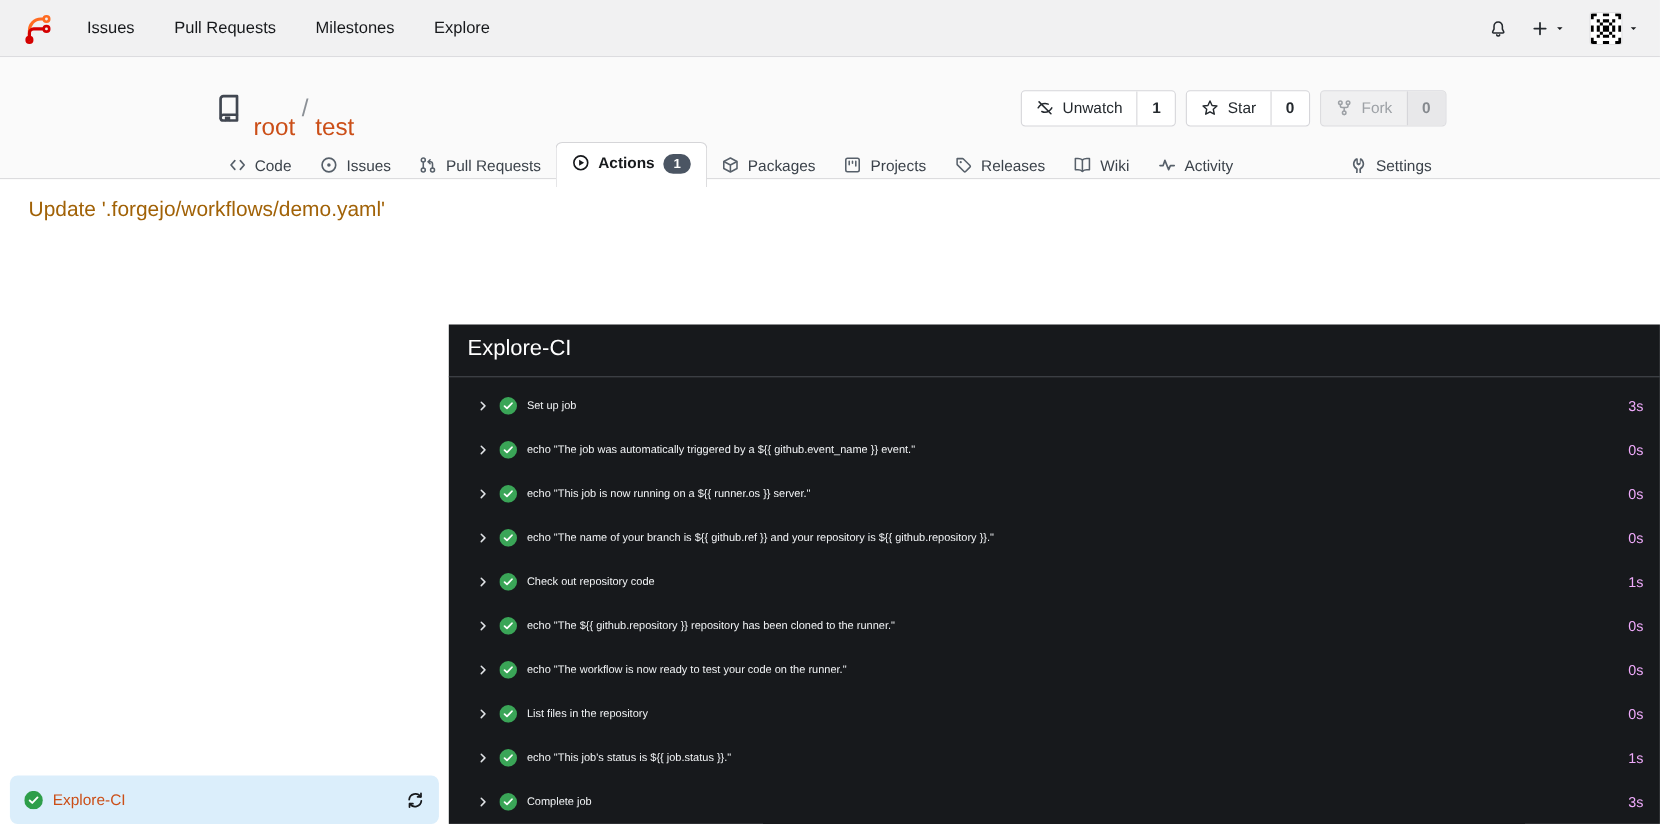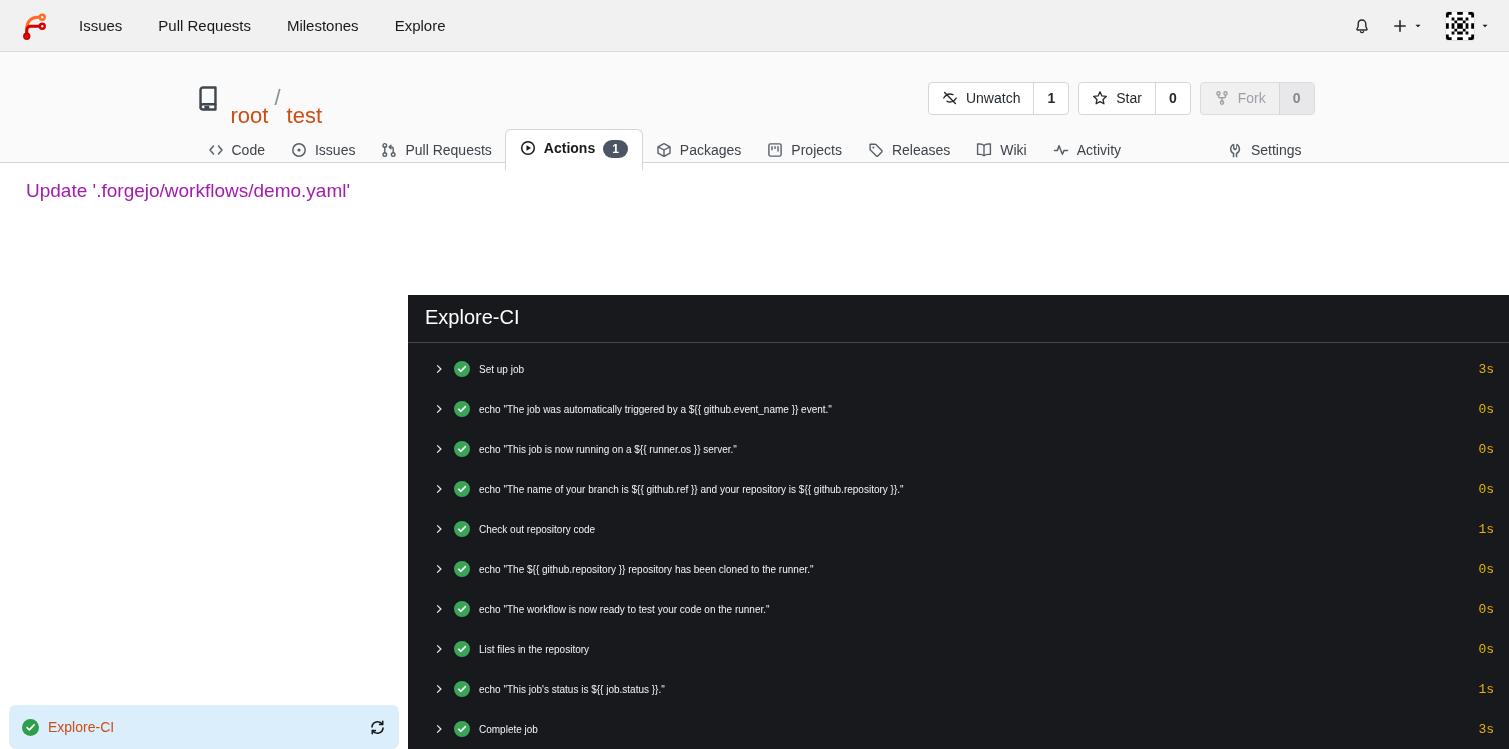--- a/index.html
+++ b/index.html
@@ -50,21 +50,21 @@
     background:#fff; border:1px solid #d5d5d8; border-bottom:none;
     border-radius:6px 6px 0 0; margin-bottom:-1px; position:relative; z-index:2;
     font-weight:700; color:#17191c; padding:10px 14px 12px;
   }
   .tab.active .icon16 { color:#17191c; }
   .tab-badge { background:#4b5563; color:#fff; font-size:12px; font-weight:600; border-radius:10px; padding:2px 9px; }
   .tab-settings { margin-left:auto; }
 
   
   .title-wrap { height:60px; padding:17px 26px 0; background:#fff; }
-  .page-title { margin:0; font-size:19px; font-weight:400; color:#a21caf; }
+  .page-title { margin:0; font-size:19px; font-weight:400; color:#a16207; }
 
   
   .run { display:flex; height:526px;align-items:flex-end; }
   .run-sidebar { width:408px; background:#fff; padding:6px 9px 0; }
   .job-item {
     height:44px; background:#dbeefb; border-radius:7px;
     display:flex; align-items:center; padding:0 13px; cursor:pointer;
   }
   .job-check { width:17px; height:17px; color:#2e9e4a; margin-right:9px; flex:none; }
   .job-name { font-size:14px; color:#cb4e17; }
@@ -72,21 +72,21 @@
 
   .run-panel { flex:1; background:#17191c; display:flex; flex-direction:column; }
   .panel-head { padding:11px 17px 13px; border-bottom:1px solid #45494e; }
   .panel-title { margin:0; font-size:20px; font-weight:400; color:#fff; }
   .panel-status { margin-top:7px; font-size:13px; color:#e4e6e9; }
   .steps { padding-top:6px; }
   .step { height:40px; display:flex; align-items:center; padding:0 15px 0 25px; cursor:pointer; }
   .step-chevron { width:12px; height:12px; color:#e0e3e6; flex:none; }
   .step-check { width:16px; height:16px; color:#3aa557; margin:0 9px 0 9px; flex:none; }
   .step-name { font-size:10px; color:#f2f4f6; }
-  .step-duration { margin-left:auto; font-size:13px; color:#eab308;font-family:Liberation Mono, monospace; }
+  .step-duration { margin-left:auto; font-size:13px; color:#f0abfc; }
 </style>
 </head>
 <body>
 
 <svg width="0" height="0" style="position:absolute" aria-hidden="true">
   <defs>
     <symbol id="i-code" viewBox="0 0 16 16">
         <path d="M5.5 4 2 8l3.5 4M10.5 4 14 8l-3.5 4" fill="none" stroke="currentColor" stroke-width="1.5" stroke-linecap="round" stroke-linejoin="round"></path>
       </symbol>
     <symbol id="i-issue" viewBox="0 0 16 16">

